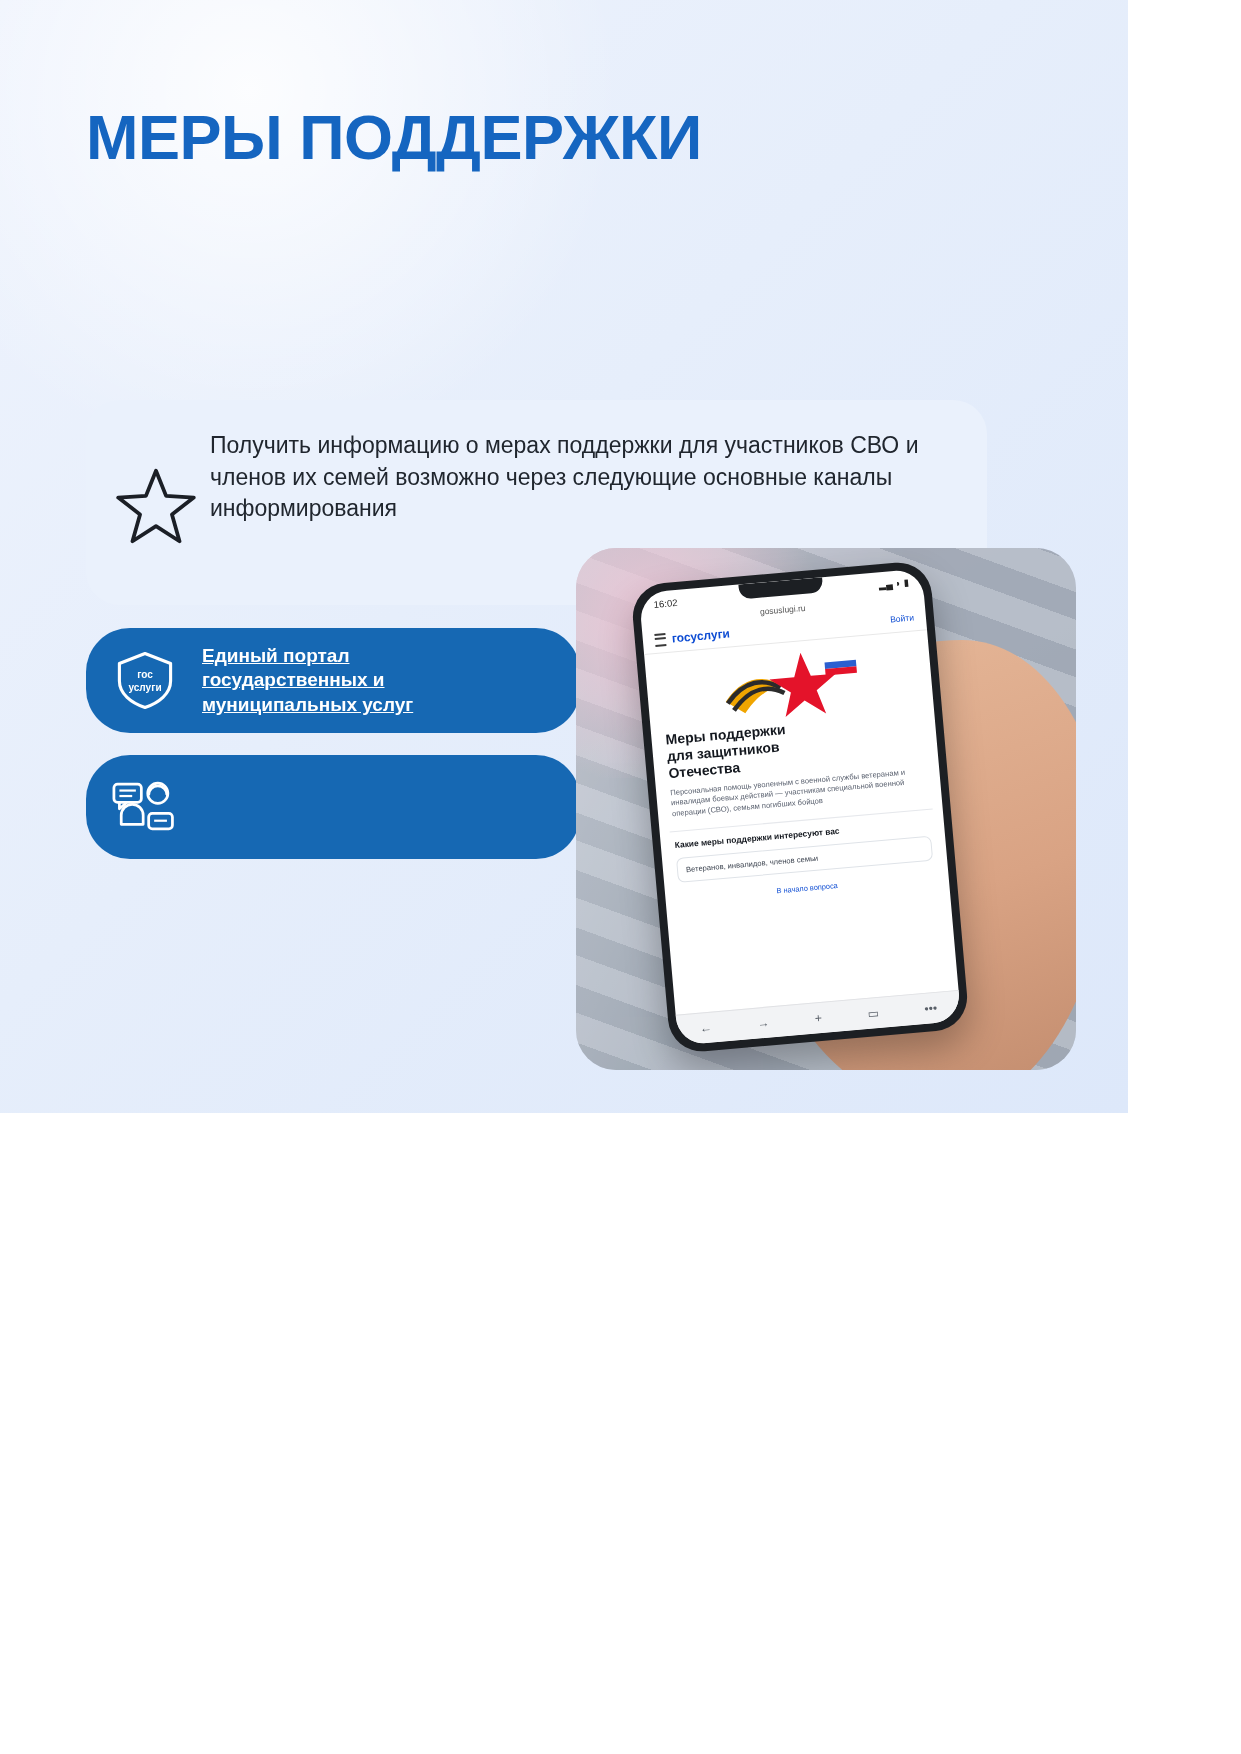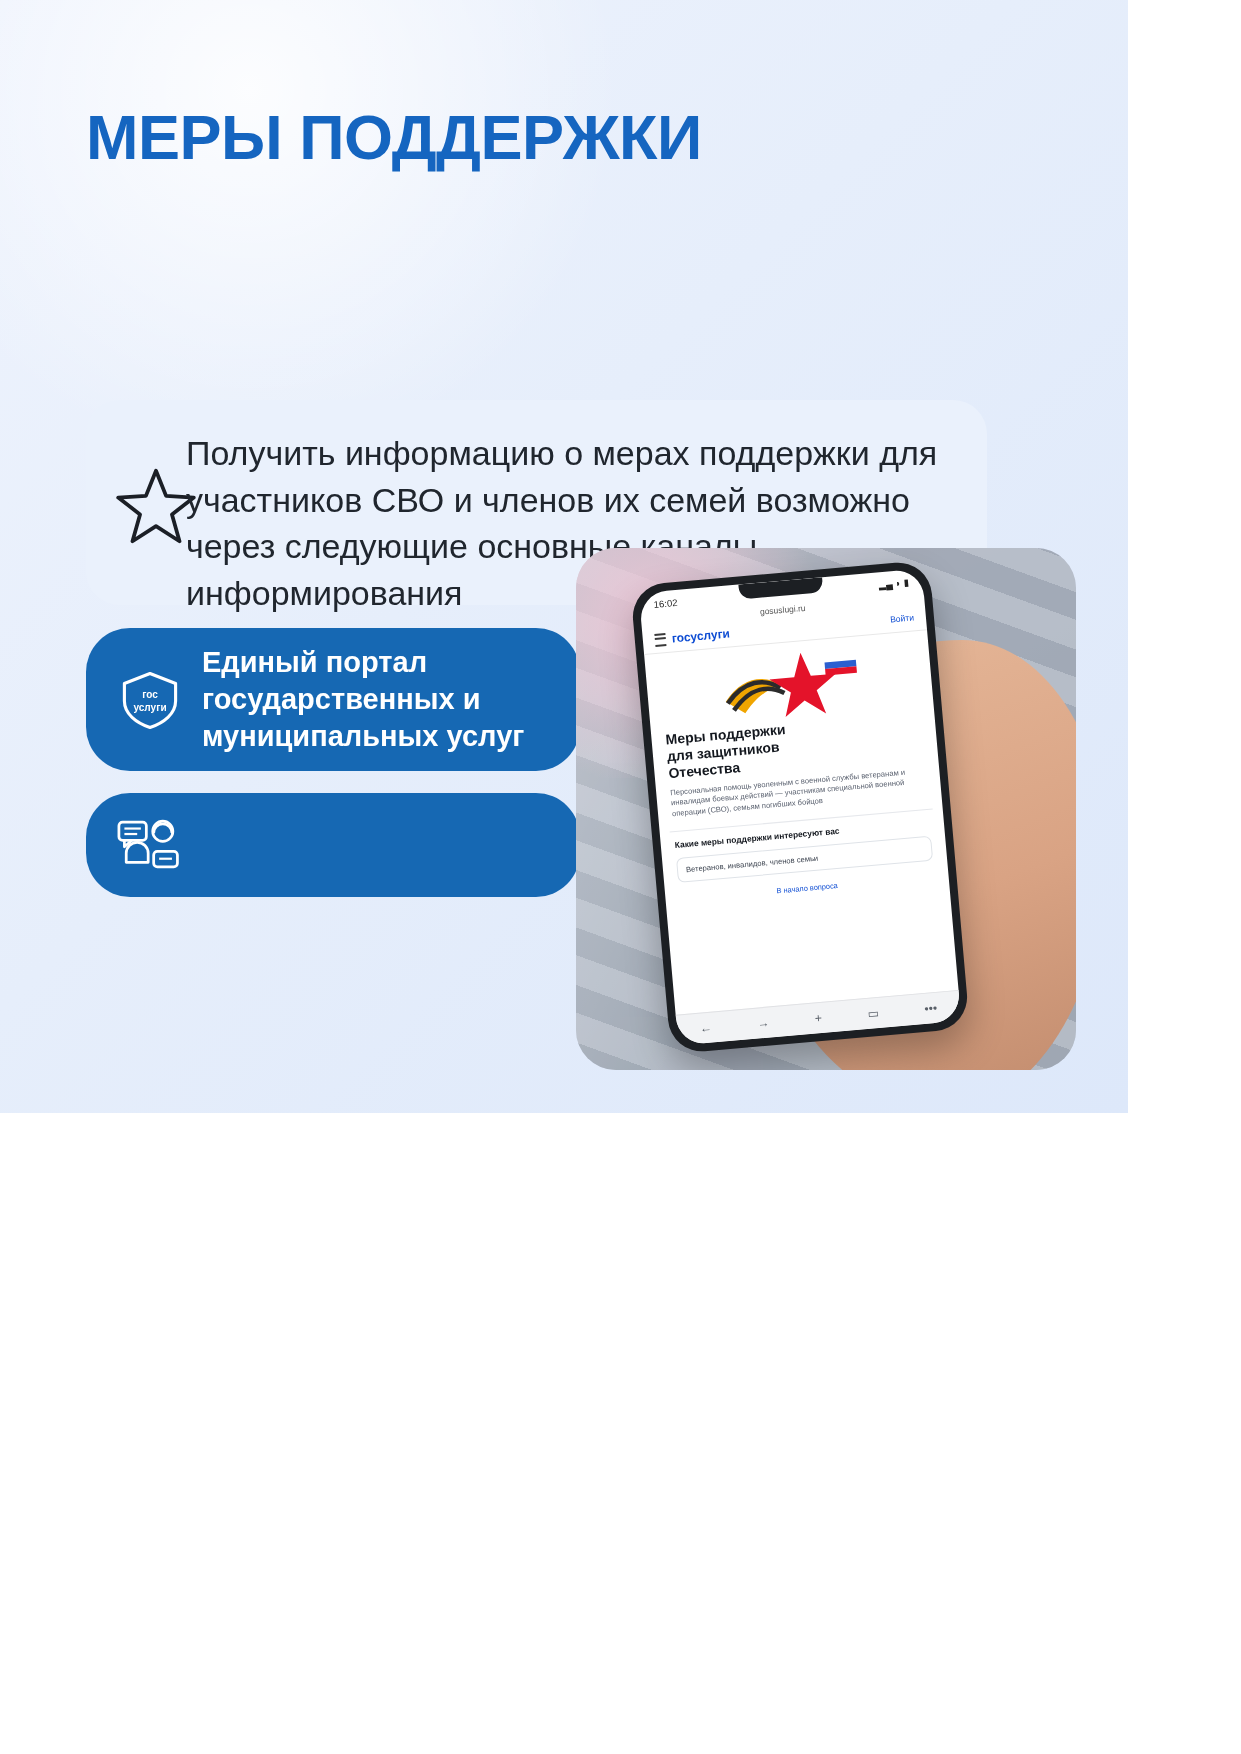--- a/index.html
+++ b/index.html
@@ -58,25 +58,25 @@
   }
   .info-card .star-wrap {
     position: absolute;
     left: 28px;
     top: 64px;
     width: 84px;
     height: 84px;
   }
   .info-card .info-text {
     position: absolute;
-    left: 100px;
+    left: 124px;
     top: 30px;
     width: 760px;
     color: #20262e;
-    font-size: 34px;
+    font-size: 23px;
     line-height: 1.37;
   }
 
   .chips {
     position: absolute;
     left: 86px;
     top: 628px;
     width: 580px;
   }
   .chip {
@@ -90,29 +90,30 @@
     padding: 16px 22px;
     box-sizing: border-box;
     min-height: 104px;
   }
   .chip .chip-icon {
     flex: 0 0 auto;
     width: 84px;
     height: 72px;
     display: flex;
     align-items: center;
-    justify-content: center;
+    justify-content: flex-start;
     margin-right: 10px;
   }
   .chip .chip-label {
     color: #ffffff;
-    font-size: 29px;
+    font-size: 19px;
     font-weight: bold;
     line-height: 1.28;
     white-space: pre-line;
+    text-decoration: underline;
   }
 
   
   .photo {
     position: absolute;
     right: 52px;
     top: 548px;
     width: 500px;
     height: 522px;
     border-radius: 40px;

